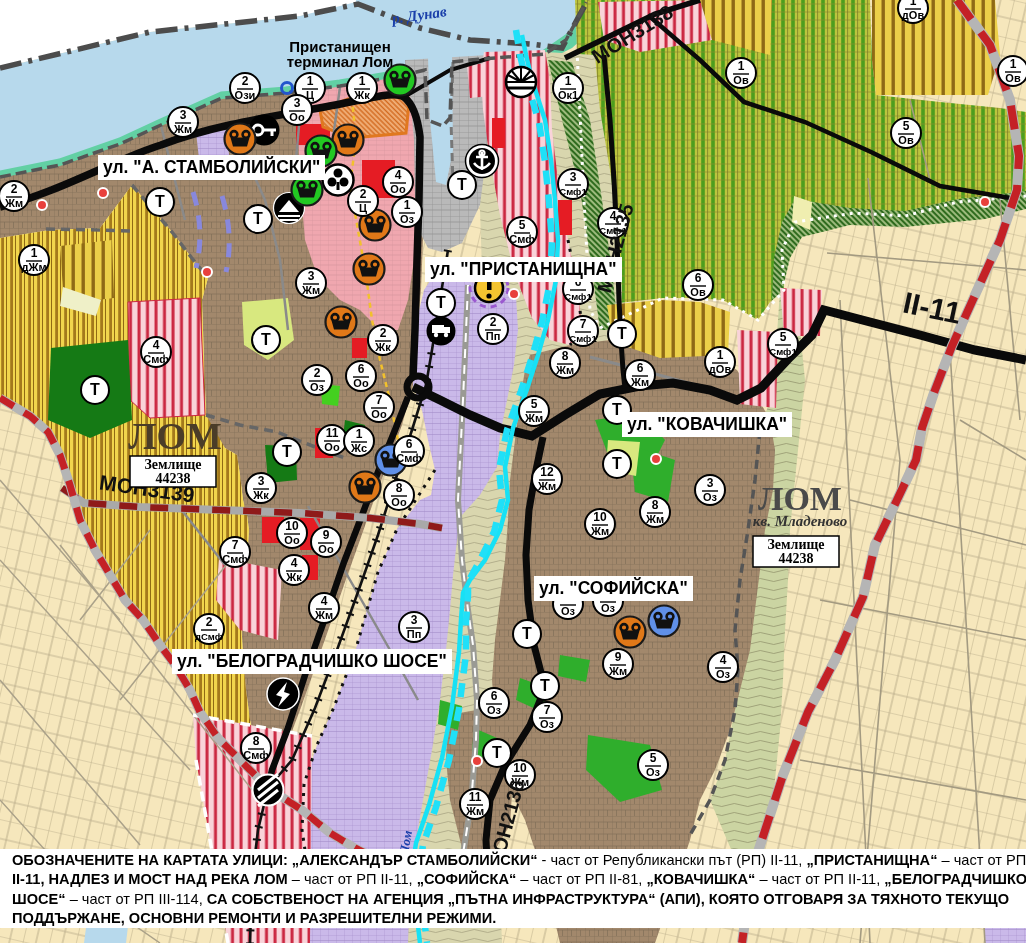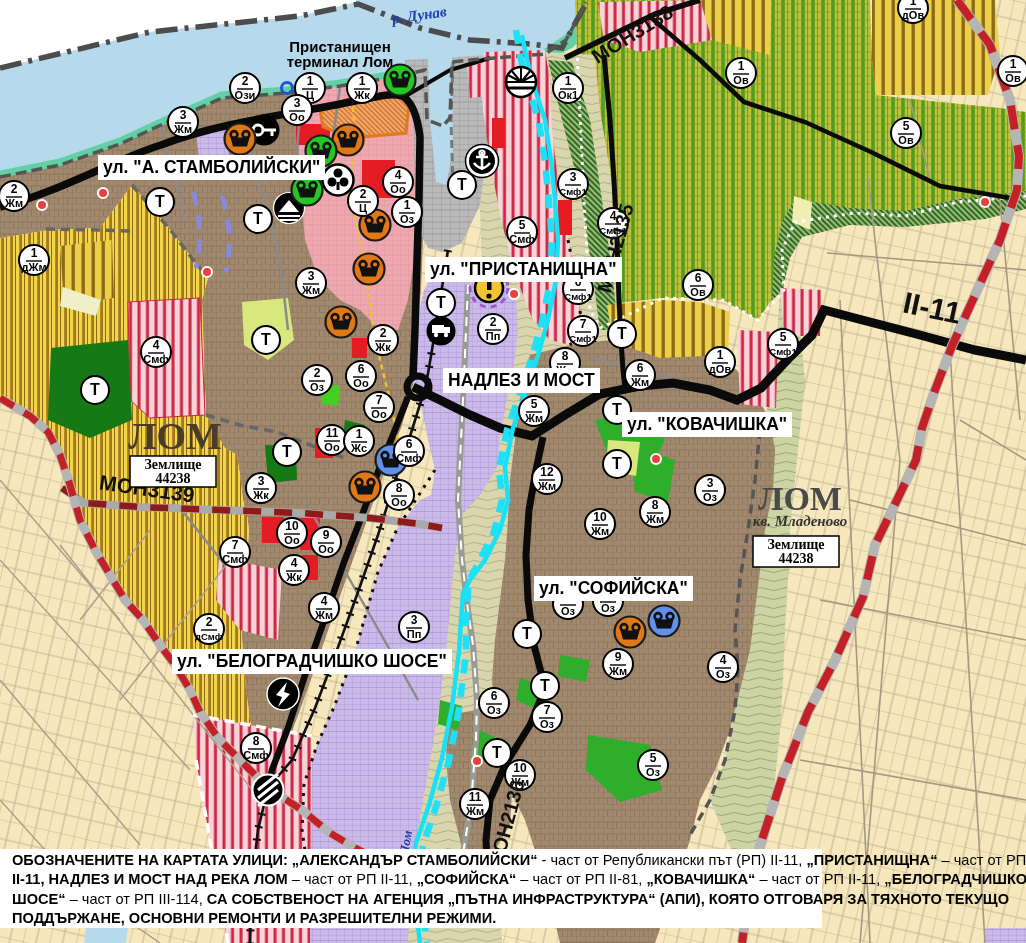--- a/index.html
+++ b/index.html
@@ -918,23 +918,22 @@
       </g>
 
 <text x="340" y="52" font-size="15" font-weight="bold" text-anchor="middle" font-family="Liberation Sans,sans-serif">Пристанищен</text>
 <text x="340" y="67" font-size="15" font-weight="bold" text-anchor="middle" font-family="Liberation Sans,sans-serif">терминал Лом</text>
 </svg>
 
 <div class="lbl" style="left:98px;top:155px;">ул. "А. СТАМБОЛИЙСКИ"</div>
 
 <div class="lbl" style="left:425px;top:257px;">ул. "ПРИСТАНИЩНА"</div>
 
-<div class="lbl" style="left:443px;top:368px;">НАДЛЕЗ И МОСТ</div>
 
 <div class="lbl" style="left:622px;top:412px;">ул. "КОВАЧИШКА"</div>
 
 <div class="lbl" style="left:534px;top:576px;">ул. "СОФИЙСКА"</div>
 
 <div class="lbl" style="left:172px;top:649px;">ул. "БЕЛОГРАДЧИШКО ШОСЕ"</div>
 
-<div style="position:absolute;left:0;top:849px;width:822px;height:79px;background:#fff;font-size:14.6px;line-height:19.3px;color:#000;padding:2px 0 0 12px;box-sizing:border-box;white-space:nowrap;">
+<div style="position:absolute;left:0;top:849px;width:1026px;height:79px;background:#fff;font-size:14.6px;line-height:19.3px;color:#000;padding:2px 0 0 12px;box-sizing:border-box;white-space:nowrap;">
 <b>ОБОЗНАЧЕНИТЕ НА КАРТАТА УЛИЦИ: „АЛЕКСАНДЪР СТАМБОЛИЙСКИ“</b> - част от Републикански път (РП) II-11, <b>„ПРИСТАНИЩНА“</b> – част от РП<br><b>II-11, НАДЛЕЗ И МОСТ НАД РЕКА ЛОМ</b> – част от РП II-11, <b>„СОФИЙСКА“</b> – част от РП II-81, <b>„КОВАЧИШКА“</b> – част от РП II-11, <b>„БЕЛОГРАДЧИШКО</b><br><b>ШОСЕ“</b> – част от РП III-114, <b>СА СОБСТВЕНОСТ НА АГЕНЦИЯ „ПЪТНА ИНФРАСТРУКТУРА“ (АПИ), КОЯТО ОТГОВАРЯ ЗА ТЯХНОТО ТЕКУЩО</b><br><b>ПОДДЪРЖАНЕ, ОСНОВНИ РЕМОНТИ И РАЗРЕШИТЕЛНИ РЕЖИМИ.</b>
 </div>
 </div>
 </body></html>

